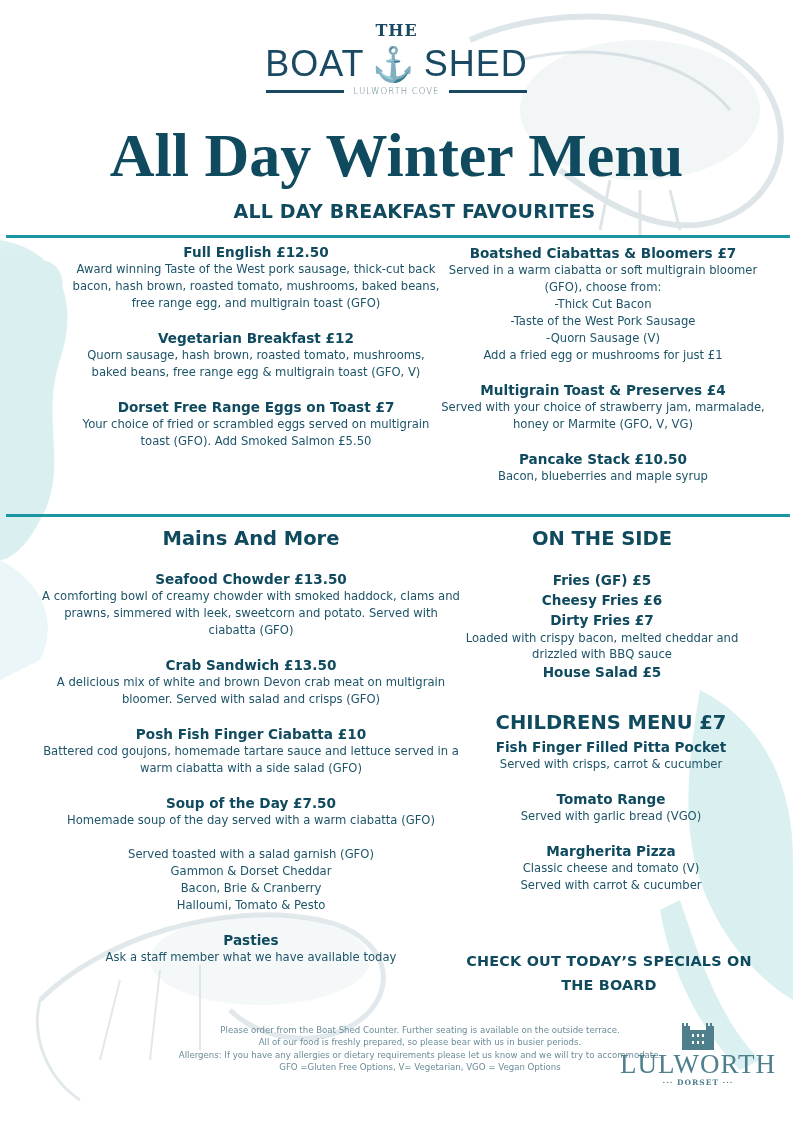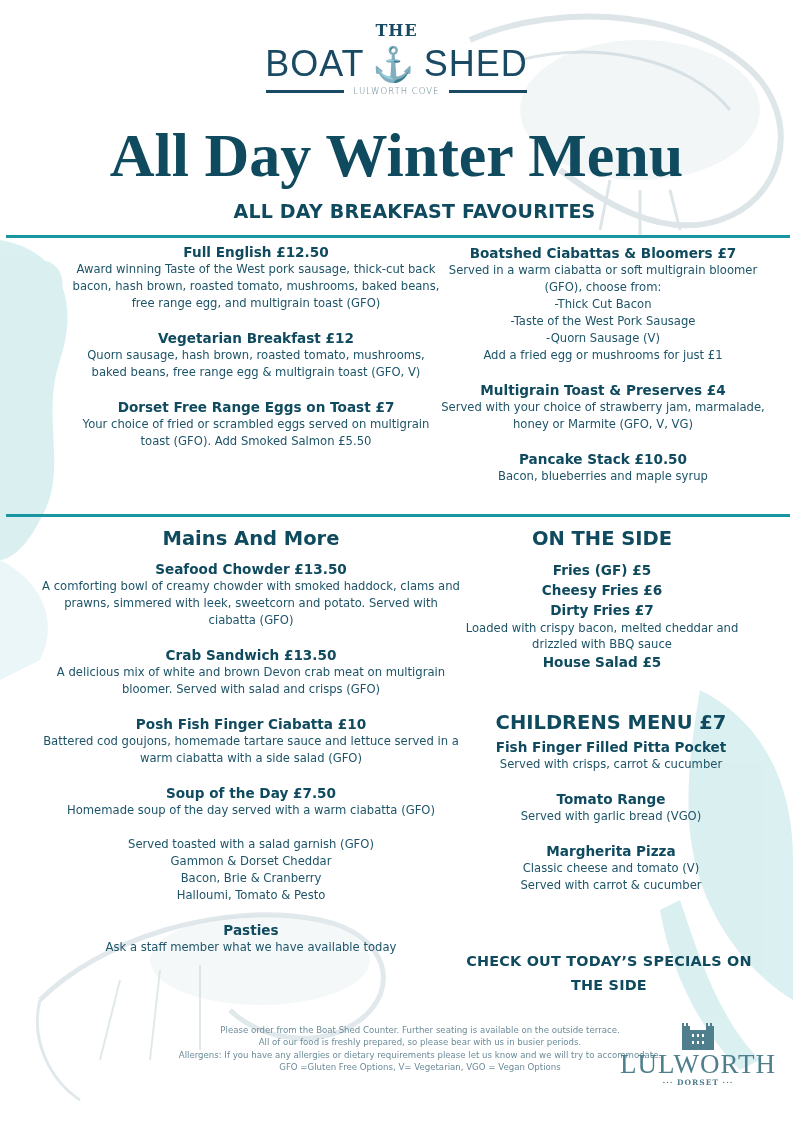--- a/index.html
+++ b/index.html
@@ -33,21 +33,21 @@
       font-family: "DejaVu Sans", sans-serif; font-weight: bold; font-size: 19px; color: #0f4a5e; letter-spacing: 0.2px; padding-left: 36px;
     }
     .divider { position: absolute; left: 6px; right: 3px; height: 3px; background: #1a96a3; }
     .divider.top { top: 235px; }
     .divider.mid { top: 514px; }
 
     .col { position: absolute; text-align: center; }
     .item-title { font-weight: bold; font-size: 13.6px; line-height: 18px; color: #0f4a5e; }
     .item-desc { font-size: 11.6px; line-height: 17px; color: #1d5468; }
     .item { margin-bottom: 17px; }
-    .sec-head { font-weight: bold; font-size: 19.5px; line-height: 26px; color: #0f4a5e; margin-bottom: 8px; }
+    .sec-head { font-weight: bold; font-size: 19.5px; line-height: 26px; color: #0f4a5e; margin-bottom: 18px; }
 
     #bf-left { left: 70px; width: 372px; top: 243px; }
     #bf-right { left: 428px; width: 350px; top: 244px; }
     #mains { left: 40px; width: 422px; top: 526px; }
     #sides { left: 452px; width: 300px; top: 526px; }
     #kids { left: 466px; width: 290px; top: 710px; }
 
     .side-title { font-weight: bold; font-size: 13.6px; line-height: 20px; color: #0f4a5e; }
     .side-desc { font-size: 11.6px; line-height: 16px; color: #1d5468; }
 
@@ -203,21 +203,21 @@
       <div class="item-title">Tomato Range</div>
       <div class="item-desc">Served with garlic bread (VGO)</div>
     </div>
     <div class="item">
       <div class="item-title">Margherita Pizza</div>
       <div class="item-desc">Classic cheese and tomato (V)</div>
       <div class="item-desc">Served with carrot &amp; cucumber</div>
     </div>
   </div>
 
-  <div class="specials">CHECK OUT TODAY’S SPECIALS ON THE SIDE</div>
+  <div class="specials">CHECK OUT TODAY’S SPECIALS ON THE BOARD</div>
 
   <div class="footer-notes">
     <div>Please order from the Boat Shed Counter. Further seating is available on the outside terrace.</div>
     <div>All of our food is freshly prepared, so please bear with us in busier periods.</div>
     <div>Allergens: If you have any allergies or dietary requirements please let us know and we will try to accommodate.</div>
     <div>GFO =Gluten Free Options, V= Vegetarian, VGO = Vegan Options</div>
   </div>
 
   <div class="lulworth">
     <svg class="lulworth-castle" width="40" height="30" viewBox="0 0 40 30">

